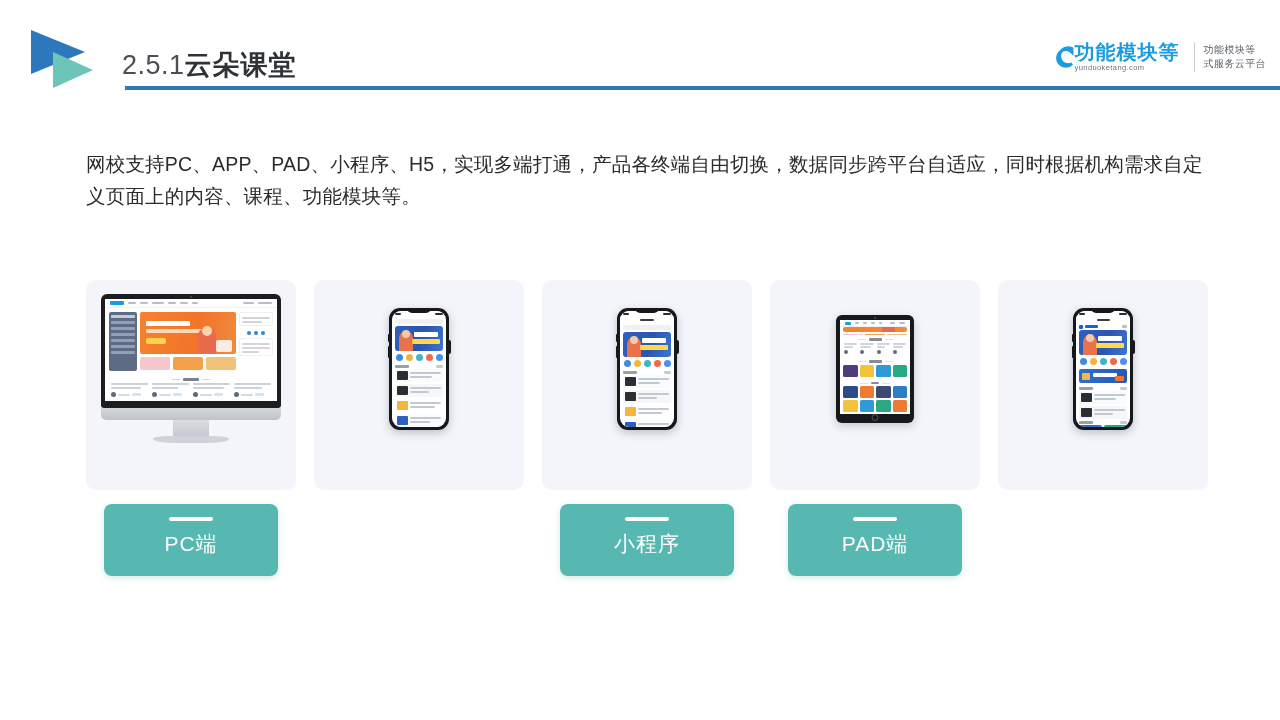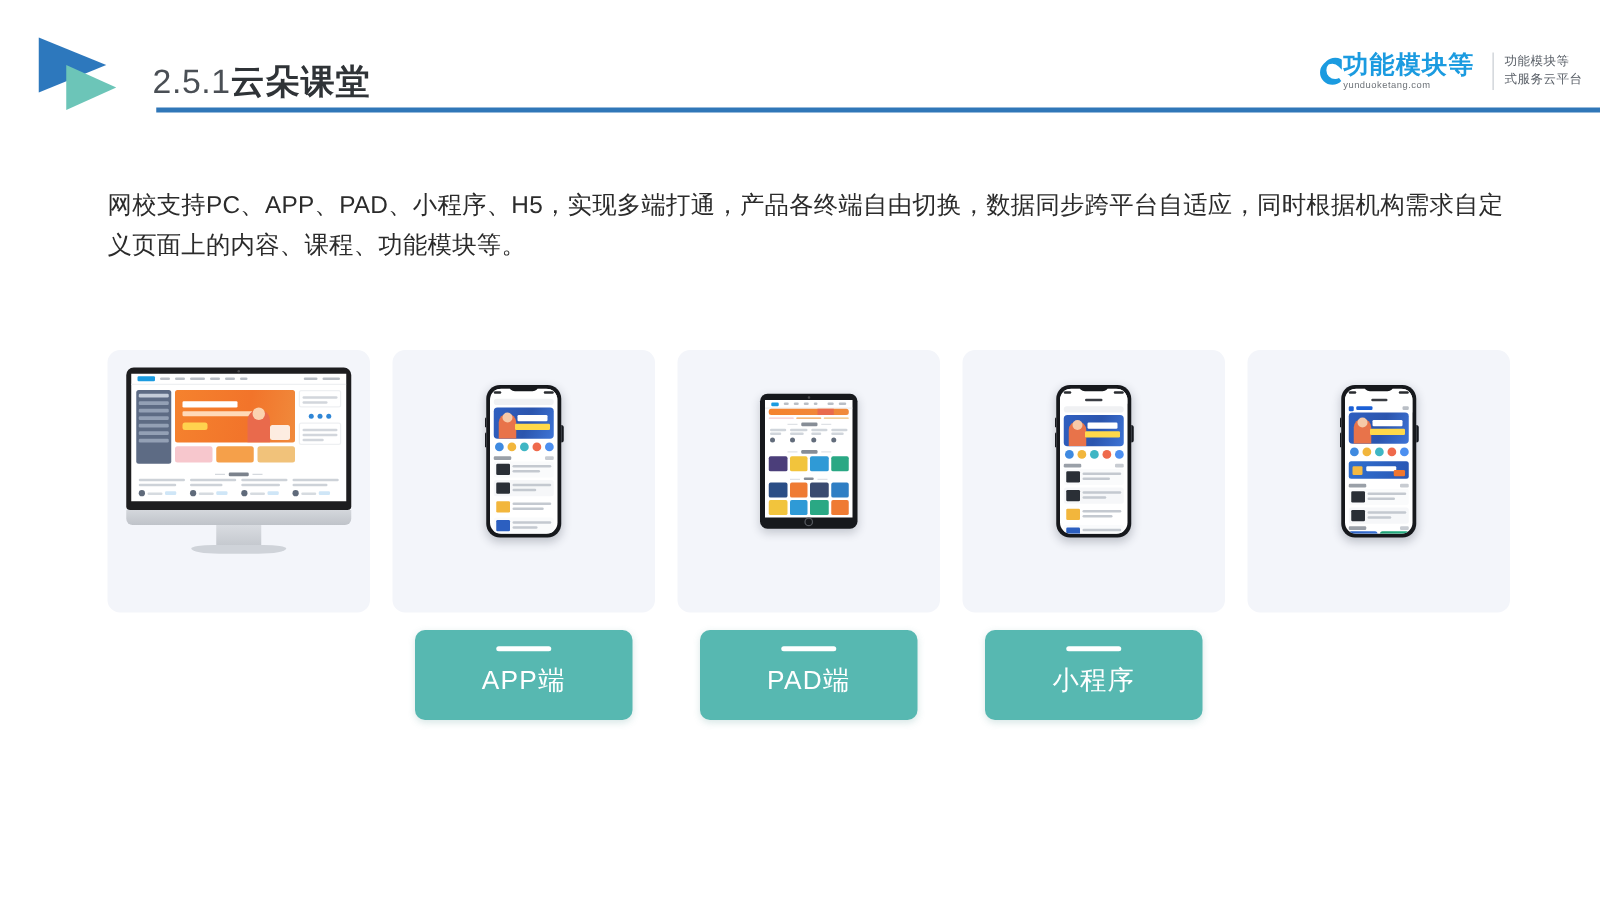--- a/index.html
+++ b/index.html
@@ -539,20 +539,24 @@
                   </div>
                 </div>
             </div>
           </div>
         </div>
         <div class="imac-chin"></div>
         <div class="imac-neck"></div>
         <div class="imac-base"></div>
       </div>
     </div>
+    <div class="label">
+      <span class="label-dash"></span>
+      <span class="label-text">PC端</span>
+    </div>
   </div>
 
   <div class="card">
     <div class="device-wrap">
       <div class="phone">
         <div class="phone-btn-l" style="top:26px;height:8px"></div>
         <div class="phone-btn-l" style="top:38px;height:12px"></div>
         <div class="phone-btn-r" style="top:32px;height:14px"></div>
         <div class="phone-body">
           <div class="phone-notch"></div>
@@ -607,23 +611,94 @@
                     <i></i>
                     <i style="width:65%"></i>
                   </span>
                 </div>
 
             </div>
           </div>
         </div>
       </div>
     </div>
+  </div>
+
+  <div class="card">
+    <div class="device-wrap">
+      <div class="phone">
+        <div class="phone-btn-l" style="top:26px;height:8px"></div>
+        <div class="phone-btn-l" style="top:38px;height:12px"></div>
+        <div class="phone-btn-r" style="top:32px;height:14px"></div>
+        <div class="phone-body">
+          <div class="phone-notch"></div>
+          <div class="phone-view">
+            <div class="ui-statusbar">
+                <i style="width:6px"></i>
+                <i style="width:8px"></i>
+              </div>
+            <div class="ui-topbar">
+                <i style="display:block;width:14px;height:2.5px;background:#3a3d43;border-radius:1px"></i>
+              </div>
+            <div class="ui-search"></div>
+            <div class="ui-hero">
+              <span class="hero-person"></span>
+                <span class="hero-head"></span>
+              <span class="hero-txt1"></span>
+                <span class="hero-txt2"></span>
+            </div>
+            <div class="ui-icons">
+              <span style="background:#3f8ae0"></span>
+                <span style="background:#f2b63c"></span>
+              <span style="background:#3fb6c4"></span>
+                <span style="background:#ef6a4c"></span>
+              <span style="background:#4c8ff0"></span>
+            </div>
+            <div class="ui-sect">
+                <i></i>
+                <i></i>
+              </div>
+            <div class="ui-rows">
+              <div class="ui-row">
+                  <span class="thumb" style="background:#2a2f36"></span>
+                  <span class="lines">
+                    <i></i>
+                    <i style="width:70%"></i>
+                  </span>
+                </div>
+              <div class="ui-row" style="background:#f6f7f9">
+                  <span class="thumb" style="background:#2a2f36"></span>
+                  <span class="lines">
+                    <i></i>
+                    <i style="width:60%"></i>
+                  </span>
+                </div>
+              <div class="ui-row" style="background:#fff">
+                  <span class="thumb" style="background:#f2b63c"></span>
+                  <span class="lines">
+                    <i></i>
+                    <i style="width:78%"></i>
+                  </span>
+                </div>
+              <div class="ui-row">
+                  <span class="thumb" style="background:#2c5fc0"></span>
+                  <span class="lines">
+                    <i></i>
+                    <i style="width:66%"></i>
+                  </span>
+                </div>
+
+            </div>
+          </div>
+        </div>
+      </div>
+    </div>
     <div class="label">
       <span class="label-dash"></span>
-      <span class="label-text">APP端</span>
+      <span class="label-text">小程序</span>
     </div>
   </div>
 
   <div class="card">
     <div class="device-wrap">
       <div class="tablet">
         <div class="tablet-body">
           <div class="tablet-cam"></div>
           <div class="tablet-view">
             <div class="pc-nav" style="height:6px">
@@ -716,116 +791,41 @@
         <div class="phone-btn-l" style="top:38px;height:12px"></div>
         <div class="phone-btn-r" style="top:32px;height:14px"></div>
         <div class="phone-body">
           <div class="phone-notch"></div>
           <div class="phone-view">
             <div class="ui-statusbar">
                 <i style="width:6px"></i>
                 <i style="width:8px"></i>
               </div>
             <div class="ui-topbar">
-                <i style="display:block;width:14px;height:2.5px;background:#3a3d43;border-radius:1px"></i>
-              </div>
-            <div class="ui-search"></div>
+                <i style="display:block;width:13px;height:2.5px;background:#3a3d43;border-radius:1px"></i>
+              </div>
+            <div class="ui-topbar" style="height:7px;justify-content:flex-start;padding:0 3px;gap:2px">
+              <i style="display:block;width:4px;height:4px;background:#1b60d6;border-radius:1px"></i>
+              <i style="display:block;width:13px;height:3px;background:#1b60d6;border-radius:1px"></i>
+              <span style="flex:1"></span>
+              <i style="display:block;width:5px;height:2.5px;background:#b9bec5;border-radius:1px"></i>
+            </div>
             <div class="ui-hero">
               <span class="hero-person"></span>
                 <span class="hero-head"></span>
               <span class="hero-txt1"></span>
                 <span class="hero-txt2"></span>
             </div>
             <div class="ui-icons">
               <span style="background:#3f8ae0"></span>
                 <span style="background:#f2b63c"></span>
               <span style="background:#3fb6c4"></span>
                 <span style="background:#ef6a4c"></span>
               <span style="background:#4c8ff0"></span>
             </div>
-            <div class="ui-sect">
-                <i></i>
-                <i></i>
-              </div>
-            <div class="ui-rows">
-              <div class="ui-row">
-                  <span class="thumb" style="background:#2a2f36"></span>
-                  <span class="lines">
-                    <i></i>
-                    <i style="width:70%"></i>
-                  </span>
-                </div>
-              <div class="ui-row" style="background:#f6f7f9">
-                  <span class="thumb" style="background:#2a2f36"></span>
-                  <span class="lines">
-                    <i></i>
-                    <i style="width:60%"></i>
-                  </span>
-                </div>
-              <div class="ui-row" style="background:#fff">
-                  <span class="thumb" style="background:#f2b63c"></span>
-                  <span class="lines">
-                    <i></i>
-                    <i style="width:78%"></i>
-                  </span>
-                </div>
-              <div class="ui-row">
-                  <span class="thumb" style="background:#2c5fc0"></span>
-                  <span class="lines">
-                    <i></i>
-                    <i style="width:66%"></i>
-                  </span>
-                </div>
-
-            </div>
-          </div>
-        </div>
-      </div>
-    </div>
-    <div class="label">
-      <span class="label-dash"></span>
-      <span class="label-text">小程序</span>
-    </div>
-  </div>
-
-  <div class="card">
-    <div class="device-wrap">
-      <div class="phone">
-        <div class="phone-btn-l" style="top:26px;height:8px"></div>
-        <div class="phone-btn-l" style="top:38px;height:12px"></div>
-        <div class="phone-btn-r" style="top:32px;height:14px"></div>
-        <div class="phone-body">
-          <div class="phone-notch"></div>
-          <div class="phone-view">
-            <div class="ui-statusbar">
-                <i style="width:6px"></i>
-                <i style="width:8px"></i>
-              </div>
-            <div class="ui-topbar">
-                <i style="display:block;width:13px;height:2.5px;background:#3a3d43;border-radius:1px"></i>
-              </div>
-            <div class="ui-topbar" style="height:7px;justify-content:flex-start;padding:0 3px;gap:2px">
-              <i style="display:block;width:4px;height:4px;background:#1b60d6;border-radius:1px"></i>
-              <i style="display:block;width:13px;height:3px;background:#1b60d6;border-radius:1px"></i>
-              <span style="flex:1"></span>
-              <i style="display:block;width:5px;height:2.5px;background:#b9bec5;border-radius:1px"></i>
-            </div>
-            <div class="ui-hero">
-              <span class="hero-person"></span>
-                <span class="hero-head"></span>
-              <span class="hero-txt1"></span>
-                <span class="hero-txt2"></span>
-            </div>
-            <div class="ui-icons">
-              <span style="background:#3f8ae0"></span>
-                <span style="background:#f2b63c"></span>
-              <span style="background:#3fb6c4"></span>
-                <span style="background:#ef6a4c"></span>
-              <span style="background:#4c8ff0"></span>
-            </div>
             <div style="margin:2px 3px;height:14px;border-radius:2px;background:linear-gradient(100deg,#2f6fd0,#2a57b4);position:relative;overflow:hidden;flex:0 0 auto">
               <i style="position:absolute;left:3px;top:4px;display:block;width:8px;height:7px;background:#f4b942;border-radius:1px"></i>
               <i style="position:absolute;left:14px;top:4px;display:block;width:24px;height:4px;background:#ffffff;border-radius:1px"></i>
               <i style="position:absolute;right:3px;bottom:2px;display:block;width:9px;height:5px;background:#f2762e;border-radius:1px"></i>
             </div>
             <div class="ui-sect">
                 <i></i>
                 <i></i>
               </div>
             <div class="ui-rows">

